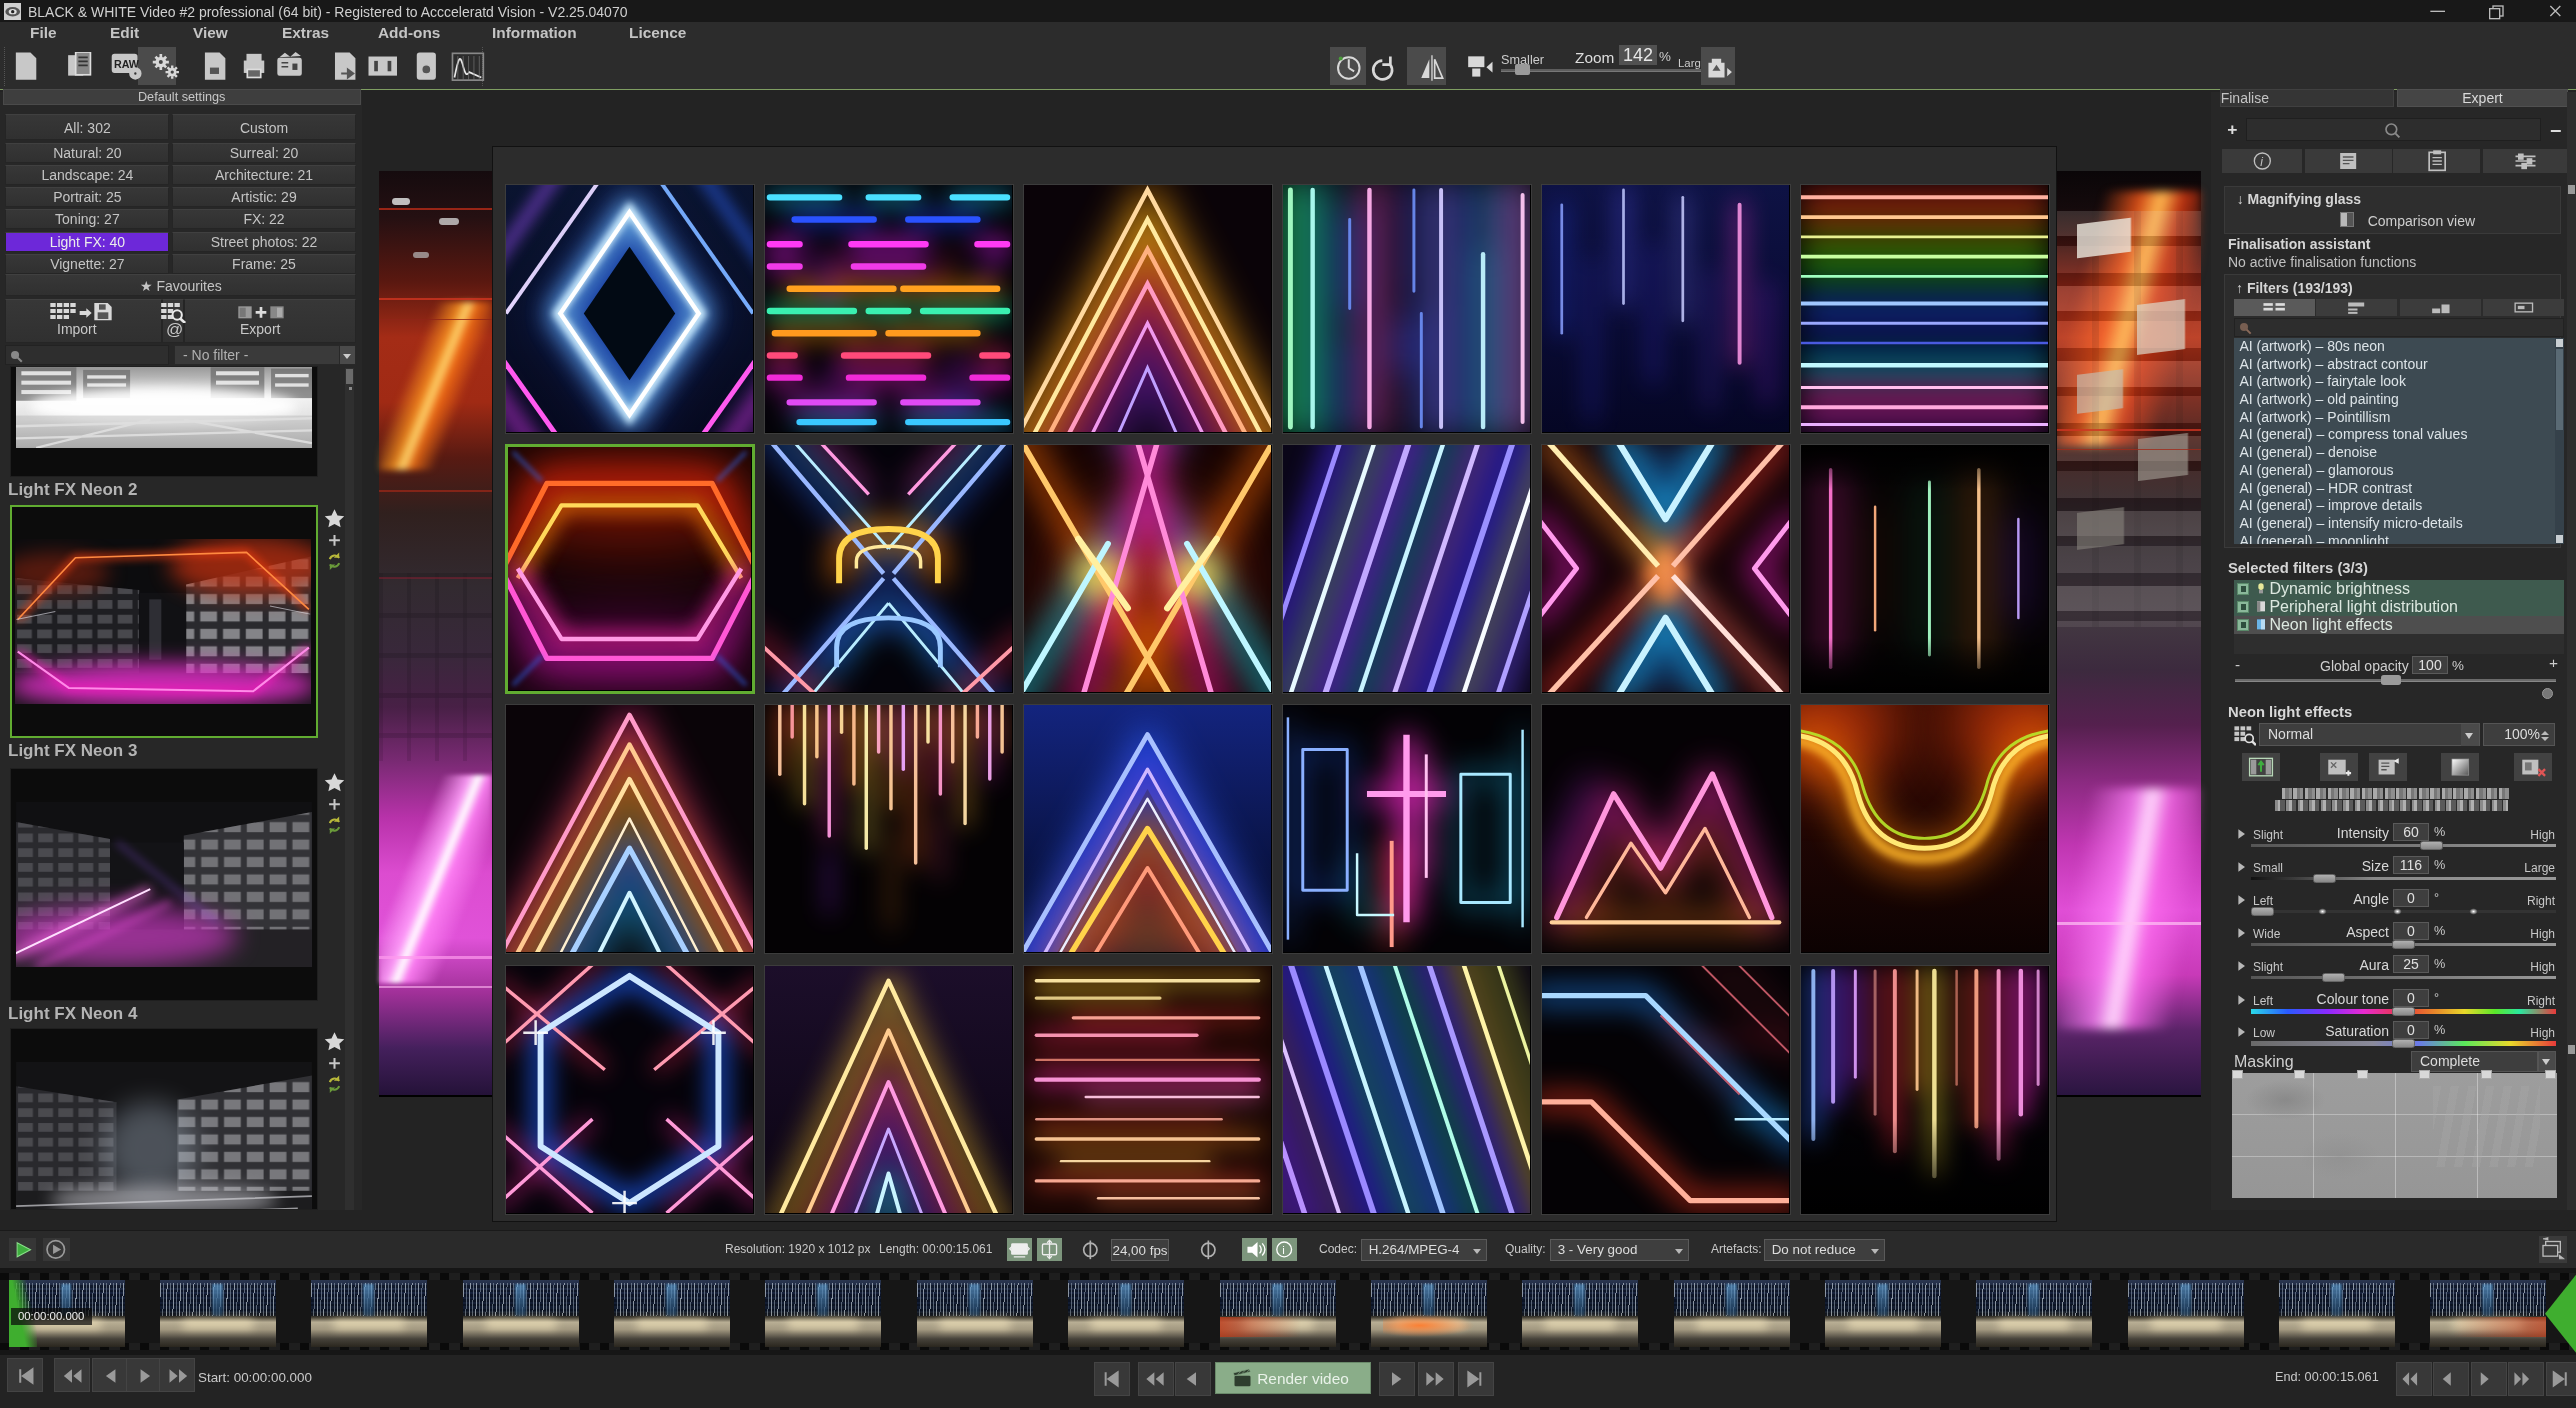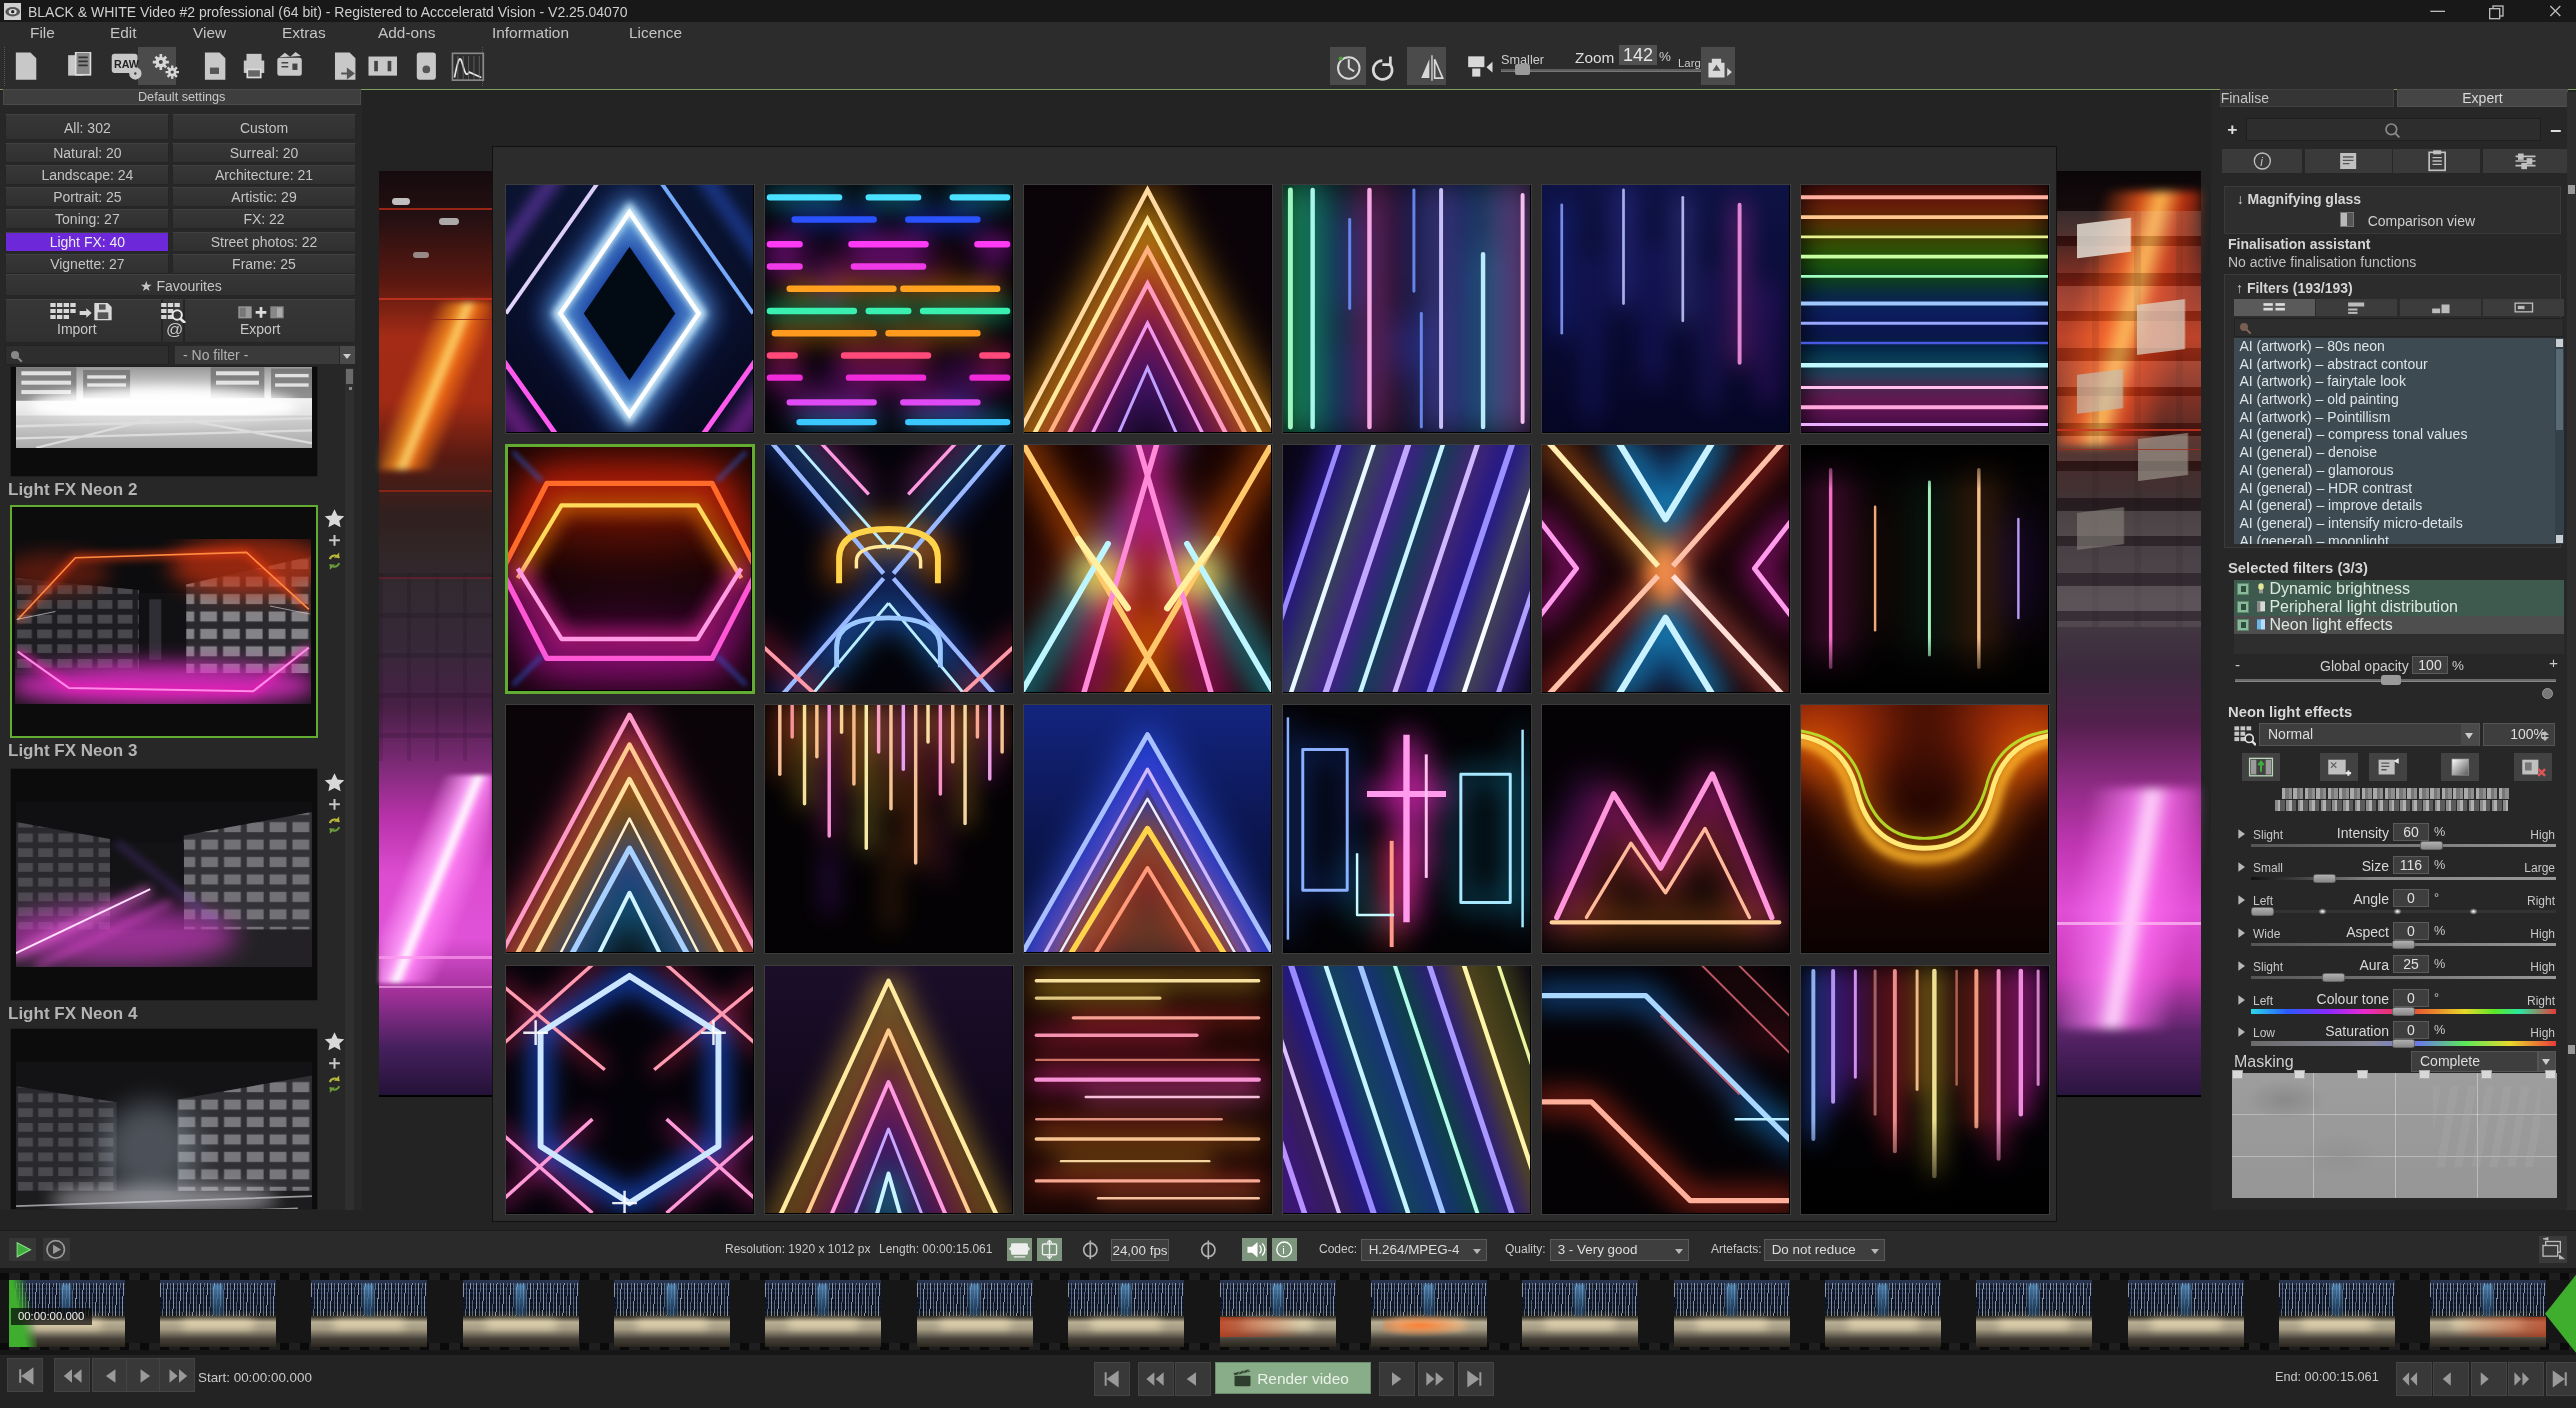--- a/index.html
+++ b/index.html
@@ -1,19 +1,19 @@
 <!DOCTYPE html>
 <html style="font-size:10.7px"><head><meta charset="utf-8">
 <style>
 *{margin:0;padding:0;box-sizing:border-box;font-family:"Liberation Sans",sans-serif}
 html,body{width:2576px;height:1408px;background:#232323;overflow:hidden}
 .abs{position:absolute}
 #titlebar{position:absolute;left:0;top:0;width:2576px;height:22px;background:#181818;color:#cfcfcf;font-size:14px;line-height:22px}
 #menubar{position:absolute;left:0;top:22px;width:2576px;height:22px;background:#2c2c2c}
-.menu{position:absolute;top:0;height:22px;line-height:21.5px;color:#c4c4c4;font-weight:normal;font-size:15.4px}
+.menu{position:absolute;top:0;height:22px;line-height:21.5px;color:#c4c4c4;font-weight:bold;font-size:15.4px}
 #toolbar{position:absolute;left:0;top:44px;width:2576px;height:46px;background:#2c2c2c;border-bottom:1.3px solid #7f9e62}
 .tbtn{position:absolute;top:2.7px;width:38px;height:38px}
 .tbtn.hl{background:#4b4b4b}
 #leftpanel{position:absolute;left:0;top:92px;width:362px;height:1118px;background:#272727}
 #preview{position:absolute;left:379px;top:171px;width:1822px;height:926px;background:#000}
 #modal{position:absolute;left:492px;top:146px;width:1565px;height:1076px;background:#2c2c2c;border:0.7px solid #111}
 #mtitle{position:absolute;left:0;top:0;width:1564px;height:26px;background:#f5f5f5;color:#8a8a8a;font-size:17px;line-height:26px}
 #rightpanel{position:absolute;left:2211px;top:92px;width:365px;height:1118px;background:#272727}
 #statusbar{position:absolute;left:0;top:1230px;width:2576px;height:38px;background:#2a2a2a;border-top:0.7px solid #1a1a1a}
 #filmstrip{position:absolute;left:0;top:1268px;width:2576px;height:87px;background:#161616}
@@ -1257,21 +1257,21 @@
         <rect x="11" y="10" width="7" height="6"></rect>
         <rect x="2" y="18" width="7" height="6"></rect>
         <rect x="11" y="18" width="7" height="6"></rect>
         <circle cx="24" cy="20" r="6" fill="none" stroke="#e0e0e0" stroke-width="2.5"></circle>
         <path d="M28 24 l6 6" stroke="#e0e0e0" stroke-width="3.5"></path>
       </g>
     </svg>
  <div class="abs" style="left:48px;top:631px;width:221px;height:23px;background:#3e3e3e;border:0.7px solid #555;color:#ddd;font-size:14px;line-height:21.5px;padding-left:8px">Normal</div>
  <div class="abs" style="left:250px;top:632px;width:18px;height:21.5px;background:#4a4a4a"></div>
  <div class="abs" style="left:254px;top:641px;border:4.7px solid transparent;border-top:6px solid #ccc"></div>
- <div class="abs" style="left:272px;top:631px;width:72px;height:23px;background:#3e3e3e;border:0.7px solid #555;color:#ddd;font-size:14px;text-align:right;line-height:21.5px;padding-right:8px">100%</div>
+ <div class="abs" style="left:272px;top:631px;width:72px;height:23px;background:#3e3e3e;border:0.7px solid #555;color:#ddd;font-size:14px;text-align:right;line-height:21.5px;padding-right:14px">100%</div>
  <div class="abs" style="left:330px;top:635px;border:4px solid transparent;border-bottom:4.7px solid #bbb"></div>
  <div class="abs" style="left:330px;top:645px;border:4px solid transparent;border-top:4.7px solid #bbb"></div>
  <div class="rbtn2" style="left:31px"><svg width="38" height="27.5" viewBox="0 0 56 41">
         <rect x="11" y="8" width="34" height="26" fill="none" stroke="#b8d8b8" stroke-width="2"></rect>
         <rect x="13" y="10" width="8" height="22" fill="#9a9a9a"></rect>
         <rect x="35" y="10" width="8" height="22" fill="#9a9a9a"></rect>
         <path d="M28 28 v-14 M24 18 l4-5 4 5" stroke="#3fae3f" stroke-width="3" fill="none"></path>
       </svg></div>
  <div class="rbtn2" style="left:109px"><svg width="38" height="27.5" viewBox="0 0 56 41">
         <rect x="12" y="10" width="26" height="22" fill="#c0c0c0"></rect>

